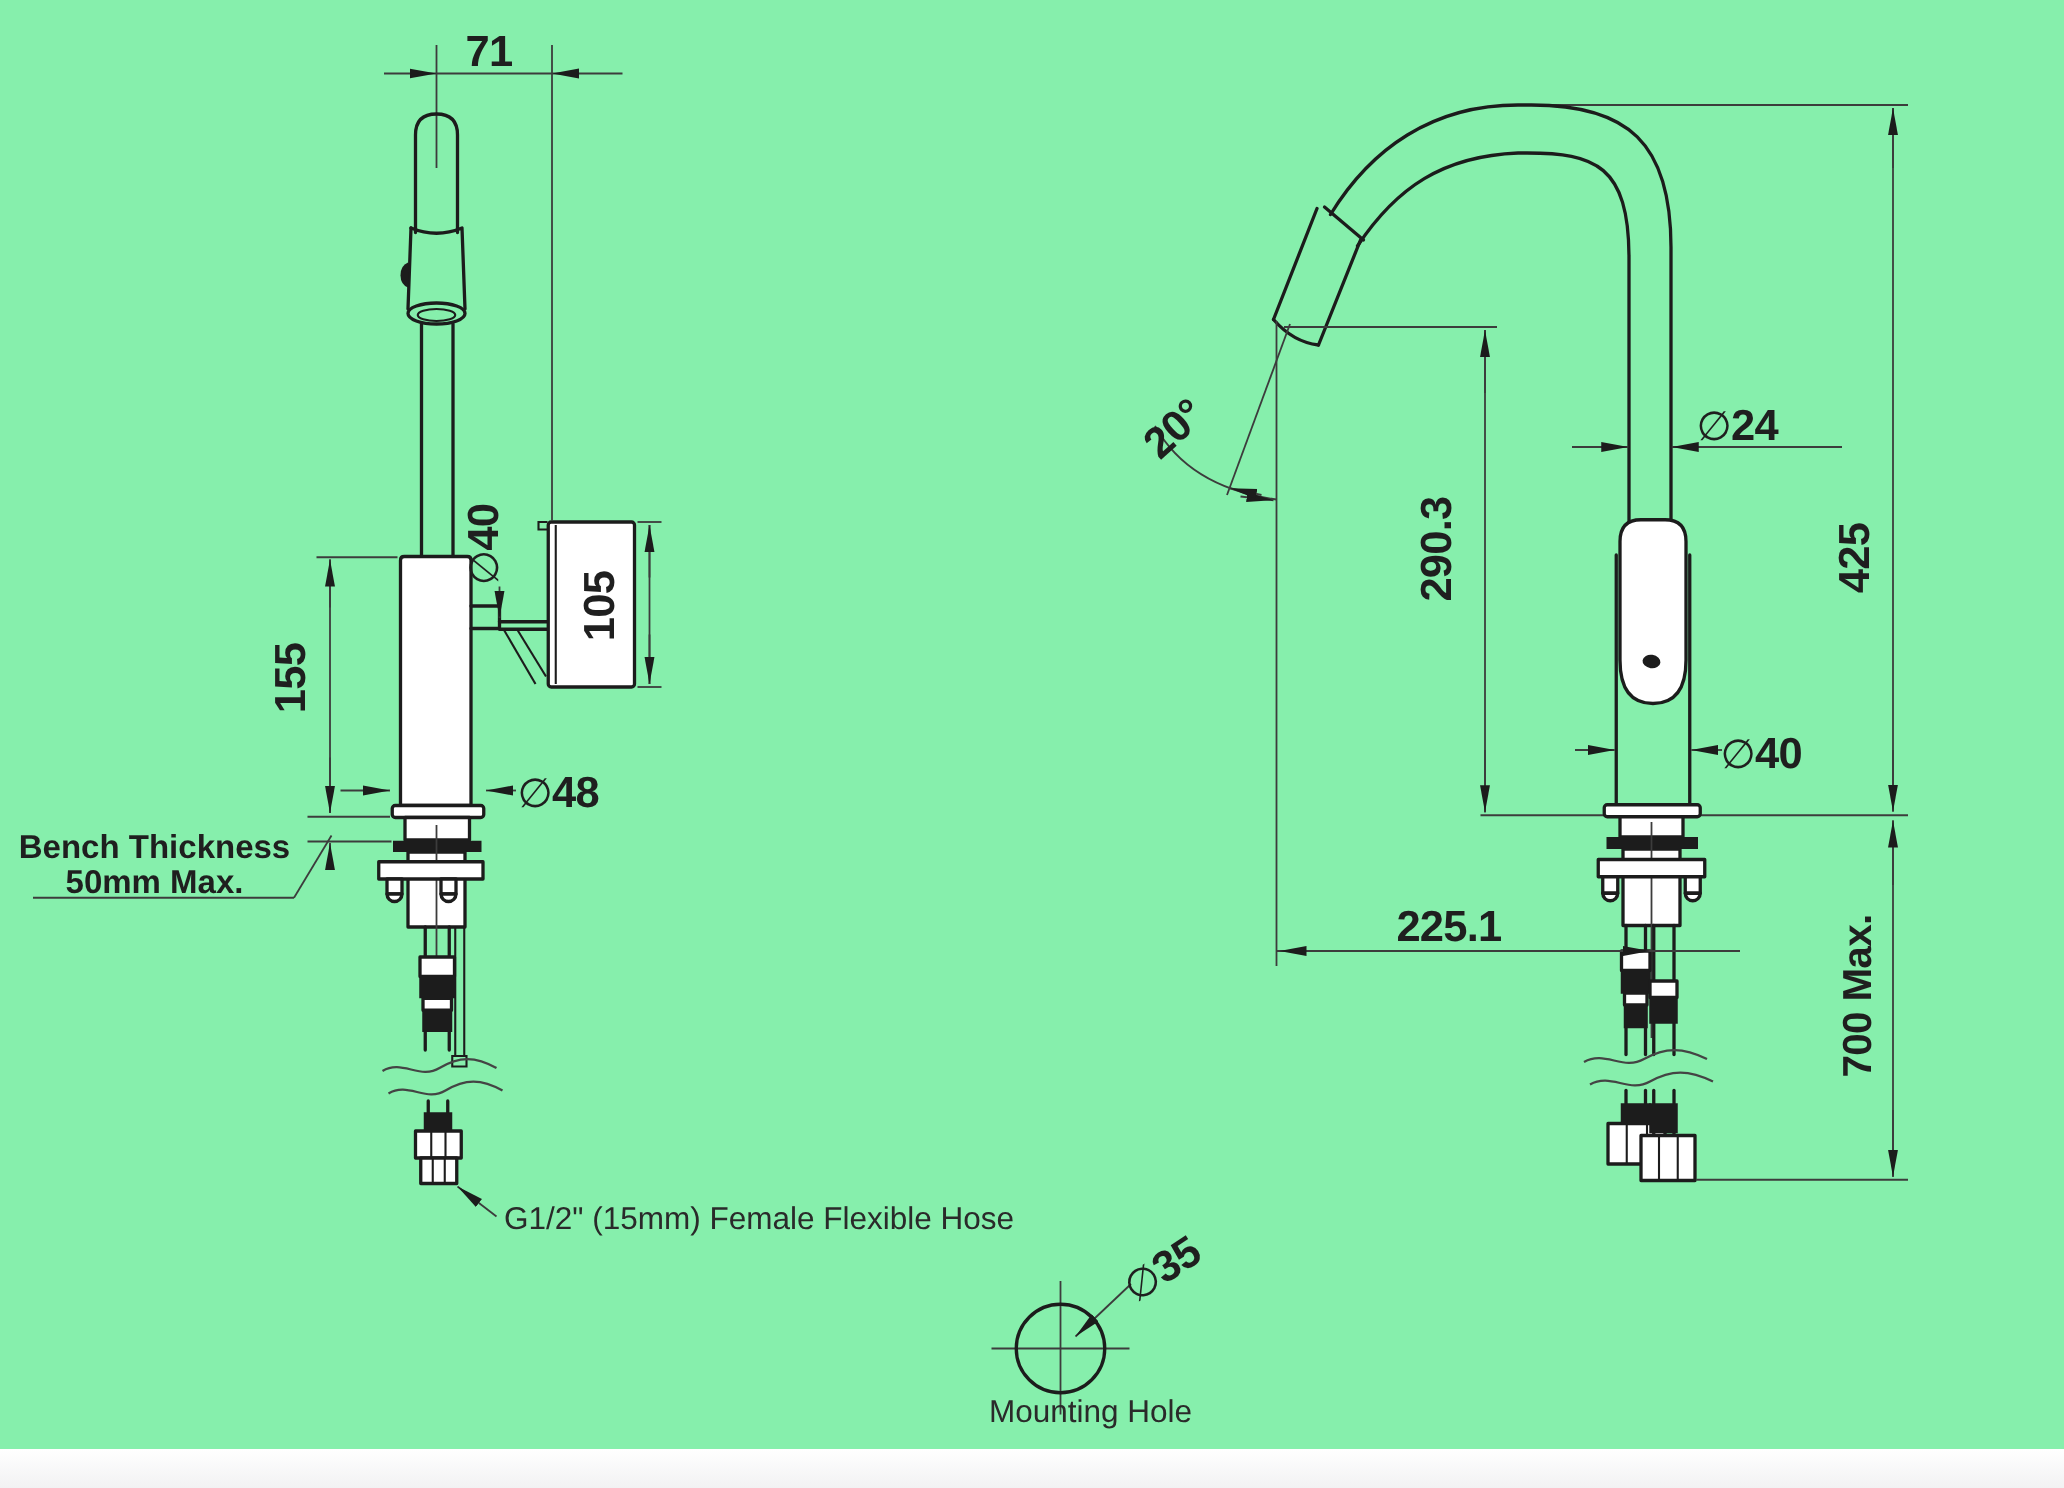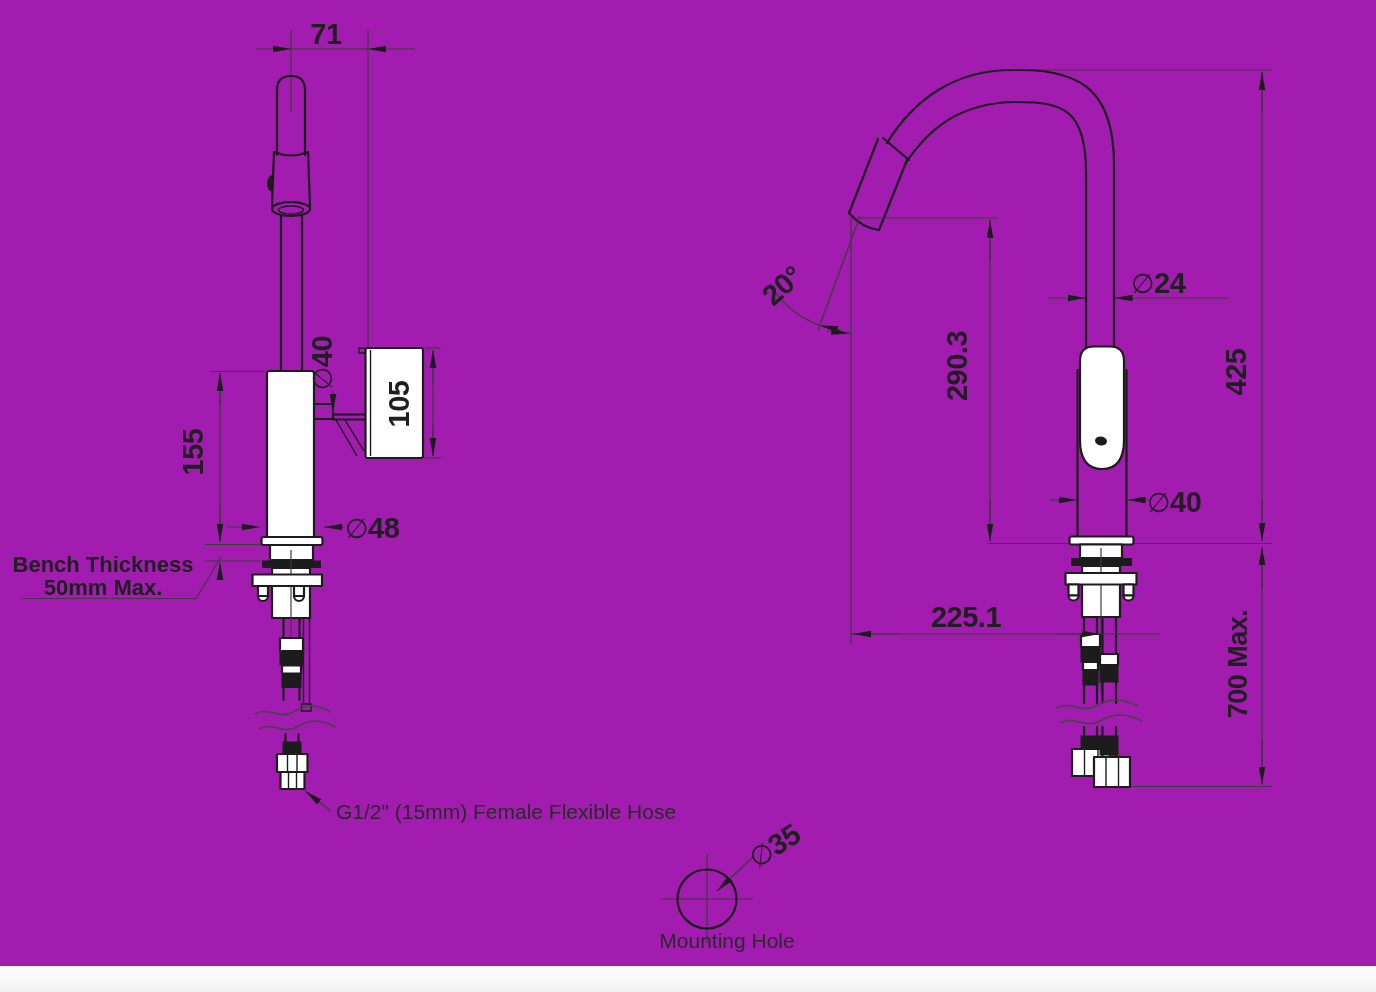--- a/index.html
+++ b/index.html
@@ -1,16 +1,16 @@
 <!DOCTYPE html>
 <html><head>
 <meta charset="utf-8">
 <style>
   html,body{margin:0;padding:0;background:#fff;}
-  .stage{position:relative;width:1376px;height:992px;background:#a21caf;overflow:hidden;
+  .stage{position:relative;width:1376px;height:992px;background:#86efac;overflow:hidden;
          font-family:"Liberation Sans",sans-serif;}
   .footer-band{position:absolute;left:0;right:0;bottom:0;height:26px;
          background:linear-gradient(#ffffff,#f2f2f3);}
   svg{position:absolute;left:0;top:0;}
   
   .ol{stroke:#1c1c1c;stroke-width:2.2;fill:none;stroke-linecap:round;stroke-linejoin:round;}
   .olw{stroke:#1c1c1c;stroke-width:2.2;fill:#ffffff;stroke-linejoin:round;}
   .olt{stroke:#1c1c1c;stroke-width:1.4;fill:none;}
   .fillk{fill:#1c1c1c;stroke:none;}
   .darkband{fill:#1c1c1c;stroke:#1c1c1c;stroke-width:1;}

